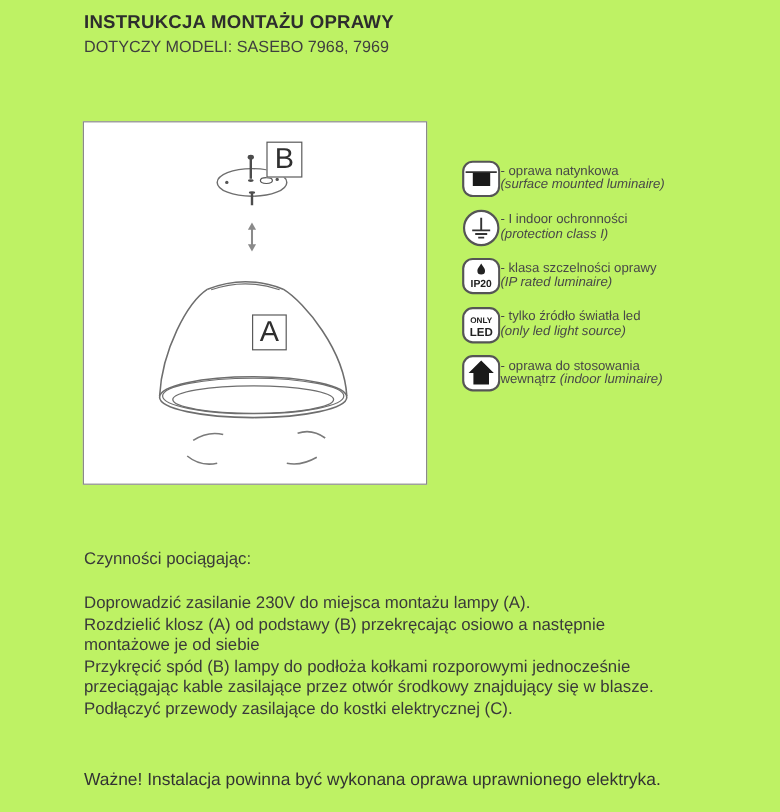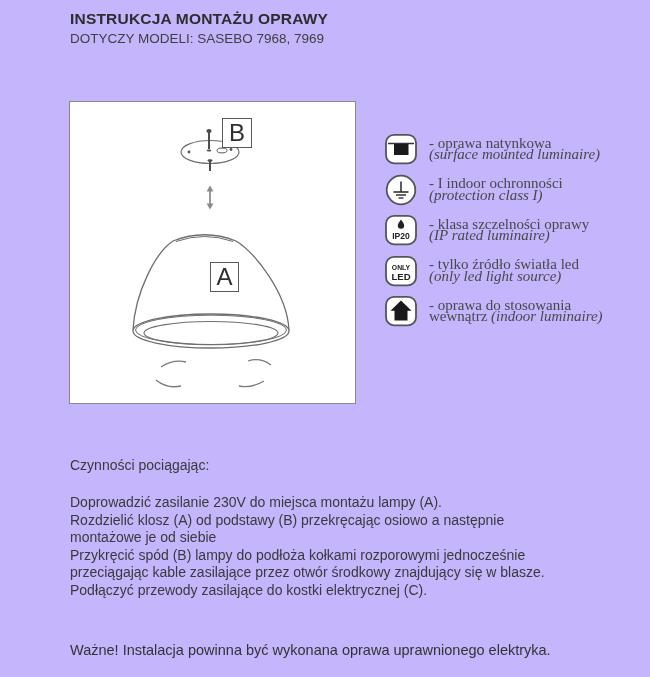--- a/index.html
+++ b/index.html
@@ -1,17 +1,17 @@
 <!DOCTYPE html>
 <html><head>
 <meta charset="utf-8">
 <style>
   html,body { margin:0; padding:0; background:#ffffff; }
   .page {
-    position:relative; width:650px; height:677px; background:#c4b5fd;
+    position:relative; width:650px; height:677px; background:#bef264;
     font-family:"Liberation Sans", sans-serif; overflow:hidden; color:#3a3a3a;
   }
   
   .header { position:absolute; left:70px; top:10px; }
   .title { font-size:15.5px; font-weight:bold; color:#2d2d2d; letter-spacing:.2px; }
   .subtitle { font-size:13.5px; color:#3f3f3f; margin-top:3px; }
 
   
   .diagram { position:absolute; left:69px; top:101px; width:285px; height:301px; border:1px solid #8a8a8a; background:#fff; }
   .diagram svg { position:absolute; left:0; top:0; }
@@ -20,21 +20,21 @@
     display:flex; align-items:center; justify-content:center;
     font-size:24px; color:#2f2f2f; box-sizing:border-box;
   }
   .label-b { left:152px; top:16px; width:30px; height:30px; }
   .label-a { left:140px; top:160px; width:29px; height:30px; }
 
   
   .legend { position:absolute; left:385px; top:133px; }
   .legend-row { display:flex; align-items:center; margin-bottom:8.5px; height:32px; }
   .licon { width:32px; height:32px; flex:0 0 32px; }
-  .legend-text { margin-left:12px; font-size:15px; color:#484848; line-height:11.5px; white-space:nowrap;font-family:Liberation Serif, serif; }
+  .legend-text { font-size:11px; color:#484848; line-height:11.5px; white-space:nowrap; }
   .legend-text .em { font-style:italic;text-align:center; }
 
   
   .instructions { position:absolute; left:70px; top:451px; font-size:14px; color:#3a3a3a; }
   .instr-heading { margin:6px 0 21px 0; }
   .instr-line { line-height:17.5px; white-space:nowrap; }
 
   .footer-note { position:absolute; left:70px; top:642px; font-size:14.5px; color:#333333; white-space:nowrap; }
 </style>
 </head>

